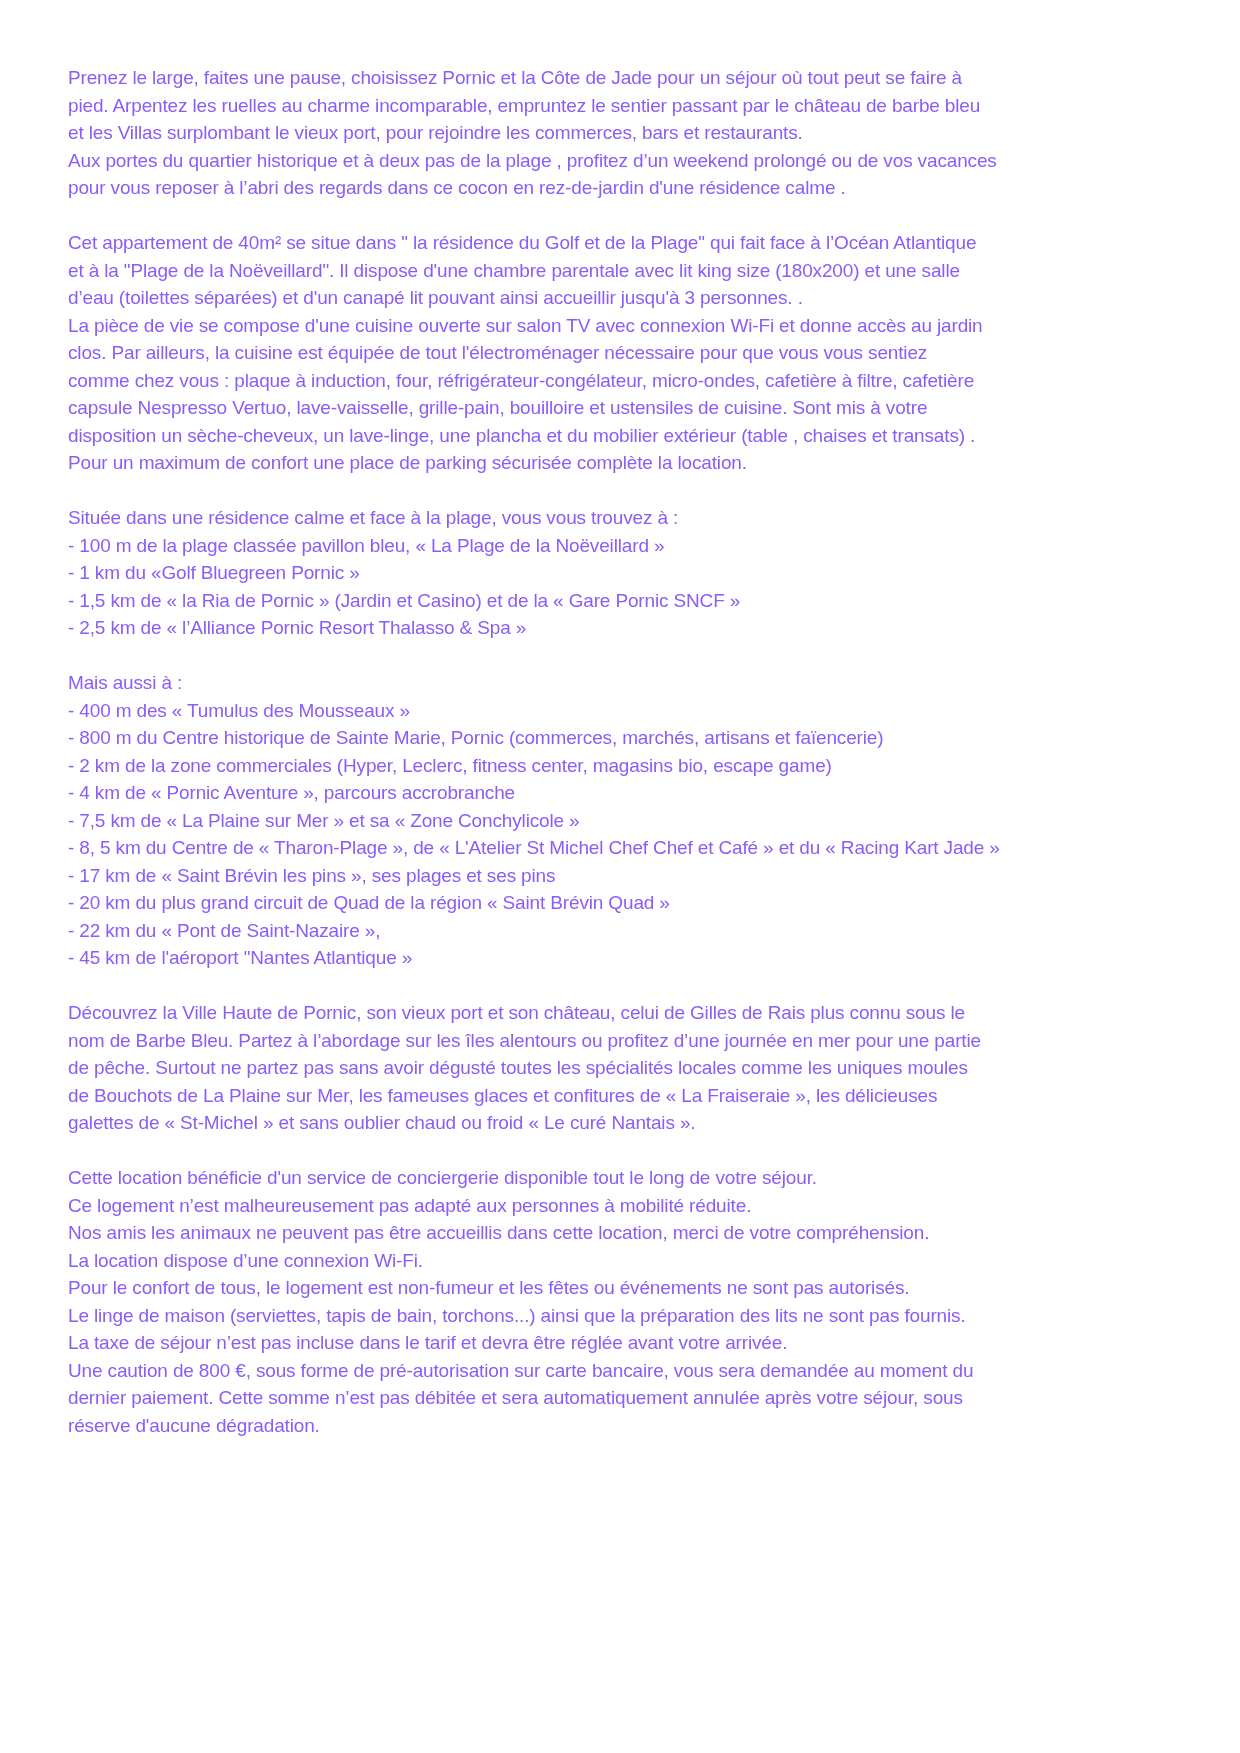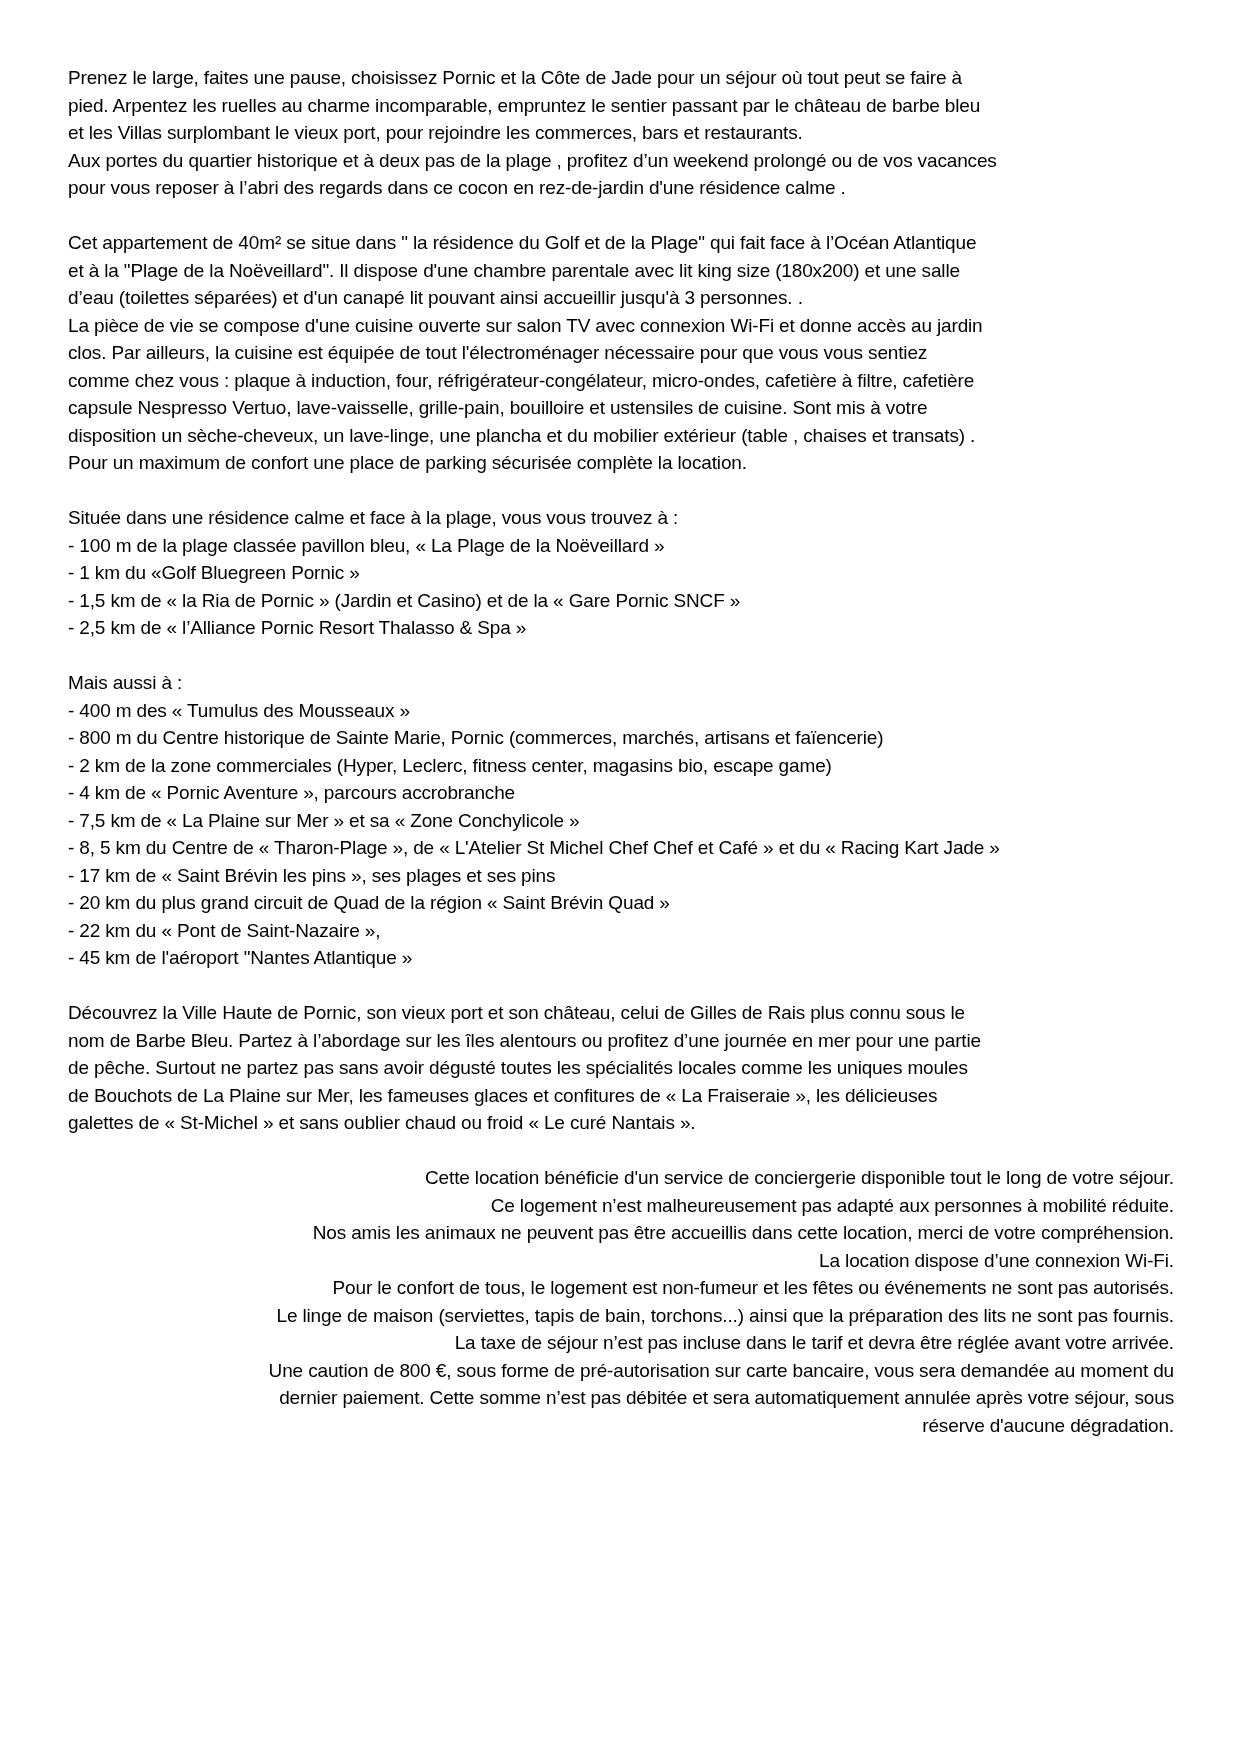--- a/index.html
+++ b/index.html
@@ -20,25 +20,24 @@
     padding: 64px 66px 0 68px;
     background: #ffffff;
     color: #1e1e1e;
   }
   .para {
     margin: 0 0 27.5px 0;
     font-size: 19px;
     line-height: 27.5px;
     letter-spacing: -0.15px;
     white-space: pre-line;
-    color: #000000;
+    color: #8b5cf6;
   }
   .para.no-gap {
     margin-bottom: 0;
-    text-align: right;
   }
 </style>
 </head>
 <body>
 
 <div class="page">
   <p class="para">Prenez le large, faites une pause, choisissez Pornic et la Côte de Jade pour un séjour où tout peut se faire à
 pied. Arpentez les ruelles au charme incomparable, empruntez le sentier passant par le château de barbe bleu
 et les Villas surplombant le vieux port, pour rejoindre les commerces, bars et restaurants.
 Aux portes du quartier historique et à deux pas de la plage , profitez d’un weekend prolongé ou de vos vacances

